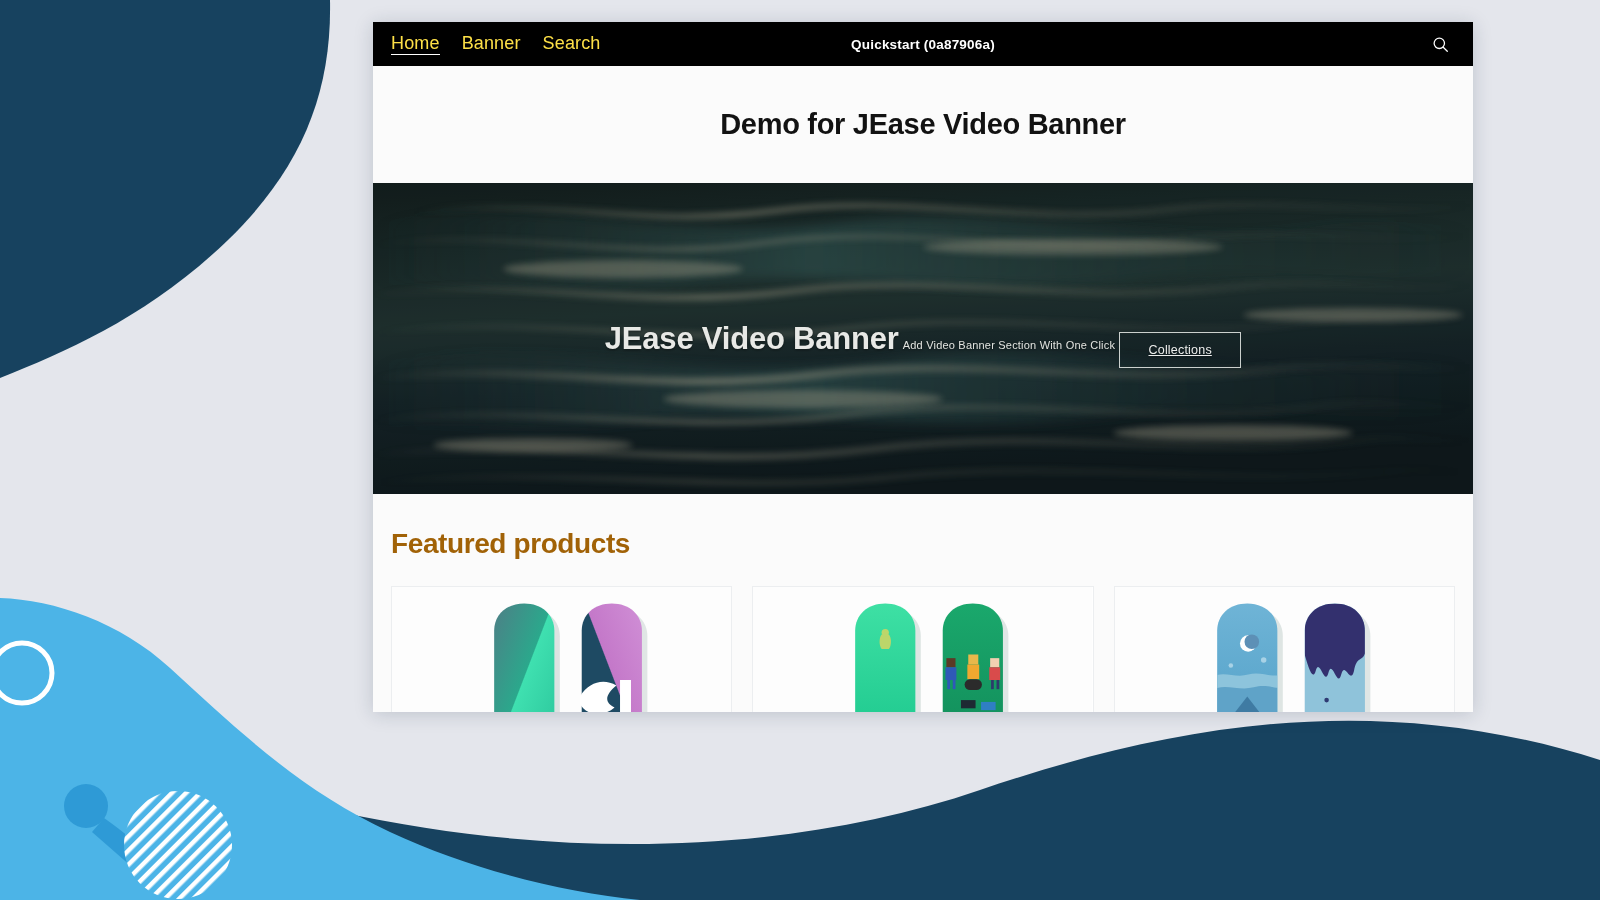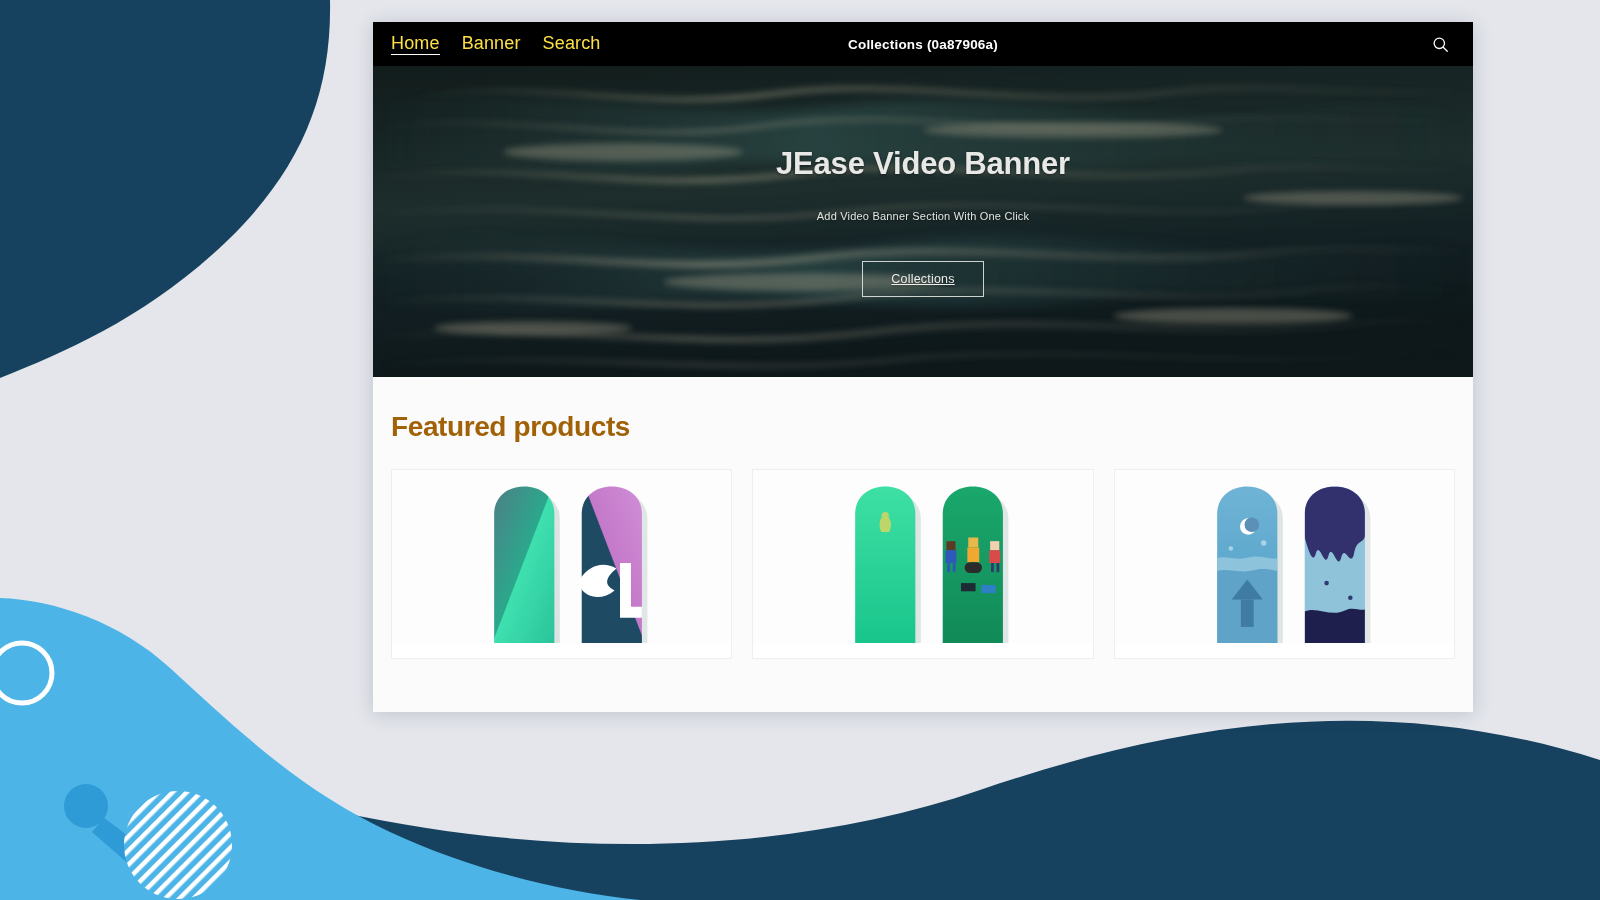--- a/index.html
+++ b/index.html
@@ -80,23 +80,23 @@
   
   #video-banner {
     position:relative;
     height:311px;
     overflow:hidden;
     background:#1d2a2b;
   }
   #video-surface { position:absolute; inset:0; }
   #banner-overlay {
     position:absolute; inset:0;
-    display:flex; flex-direction:column;
+    display:flex; flex-direction:row;
     align-items:center; justify-content:center;
-    gap:16px;
+    gap:4px;
   }
   #banner-heading {
     font-size:31px;
     font-weight:bold;
     color:#e8e9e6;
     letter-spacing:-.2px;
     text-shadow:0 1px 3px rgba(0,0,0,.45);
   }
   #banner-subheading {
     margin-top:12px;
@@ -189,31 +189,34 @@
 
 <div id="page-frame">
 
   <header id="site-header">
     <nav id="site-nav">
       <a class="nav-link active">Home</a>
       <a class="nav-link">Banner</a>
       <a class="nav-link">Search</a>
     </nav>
 
-    <div id="shop-title">Collections (0a87906a)</div>
+    <div id="shop-title">Quickstart (0a87906a)</div>
 
     <button id="search-button" aria-label="Search">
       <svg width="17" height="17" viewBox="0 0 20 20" fill="none">
         <circle cx="8.6" cy="8.6" r="6.1" stroke="#ffffff" stroke-width="1.5"></circle>
         <line x1="13.2" y1="13.2" x2="18" y2="18" stroke="#ffffff" stroke-width="1.5" stroke-linecap="round"></line>
       </svg>
       <span class="visually-hidden">Search</span>
     </button>
   </header>
 
+  <section id="page-title-band">
+    <h1 id="page-title">Demo for JEase Video Banner</h1>
+  </section>
 
   <section id="video-banner">
     <svg id="video-surface" viewBox="0 0 1100 311" width="1100" height="311" preserveAspectRatio="none">
       <defs>
         <linearGradient id="waterbase" x1="0" y1="0" x2="0.2" y2="1">
           <stop offset="0%" stop-color="#14201f"></stop>
           <stop offset="22%" stop-color="#1b2b2a"></stop>
           <stop offset="45%" stop-color="#223533"></stop>
           <stop offset="68%" stop-color="#17262a"></stop>
           <stop offset="100%" stop-color="#101b1e"></stop>

